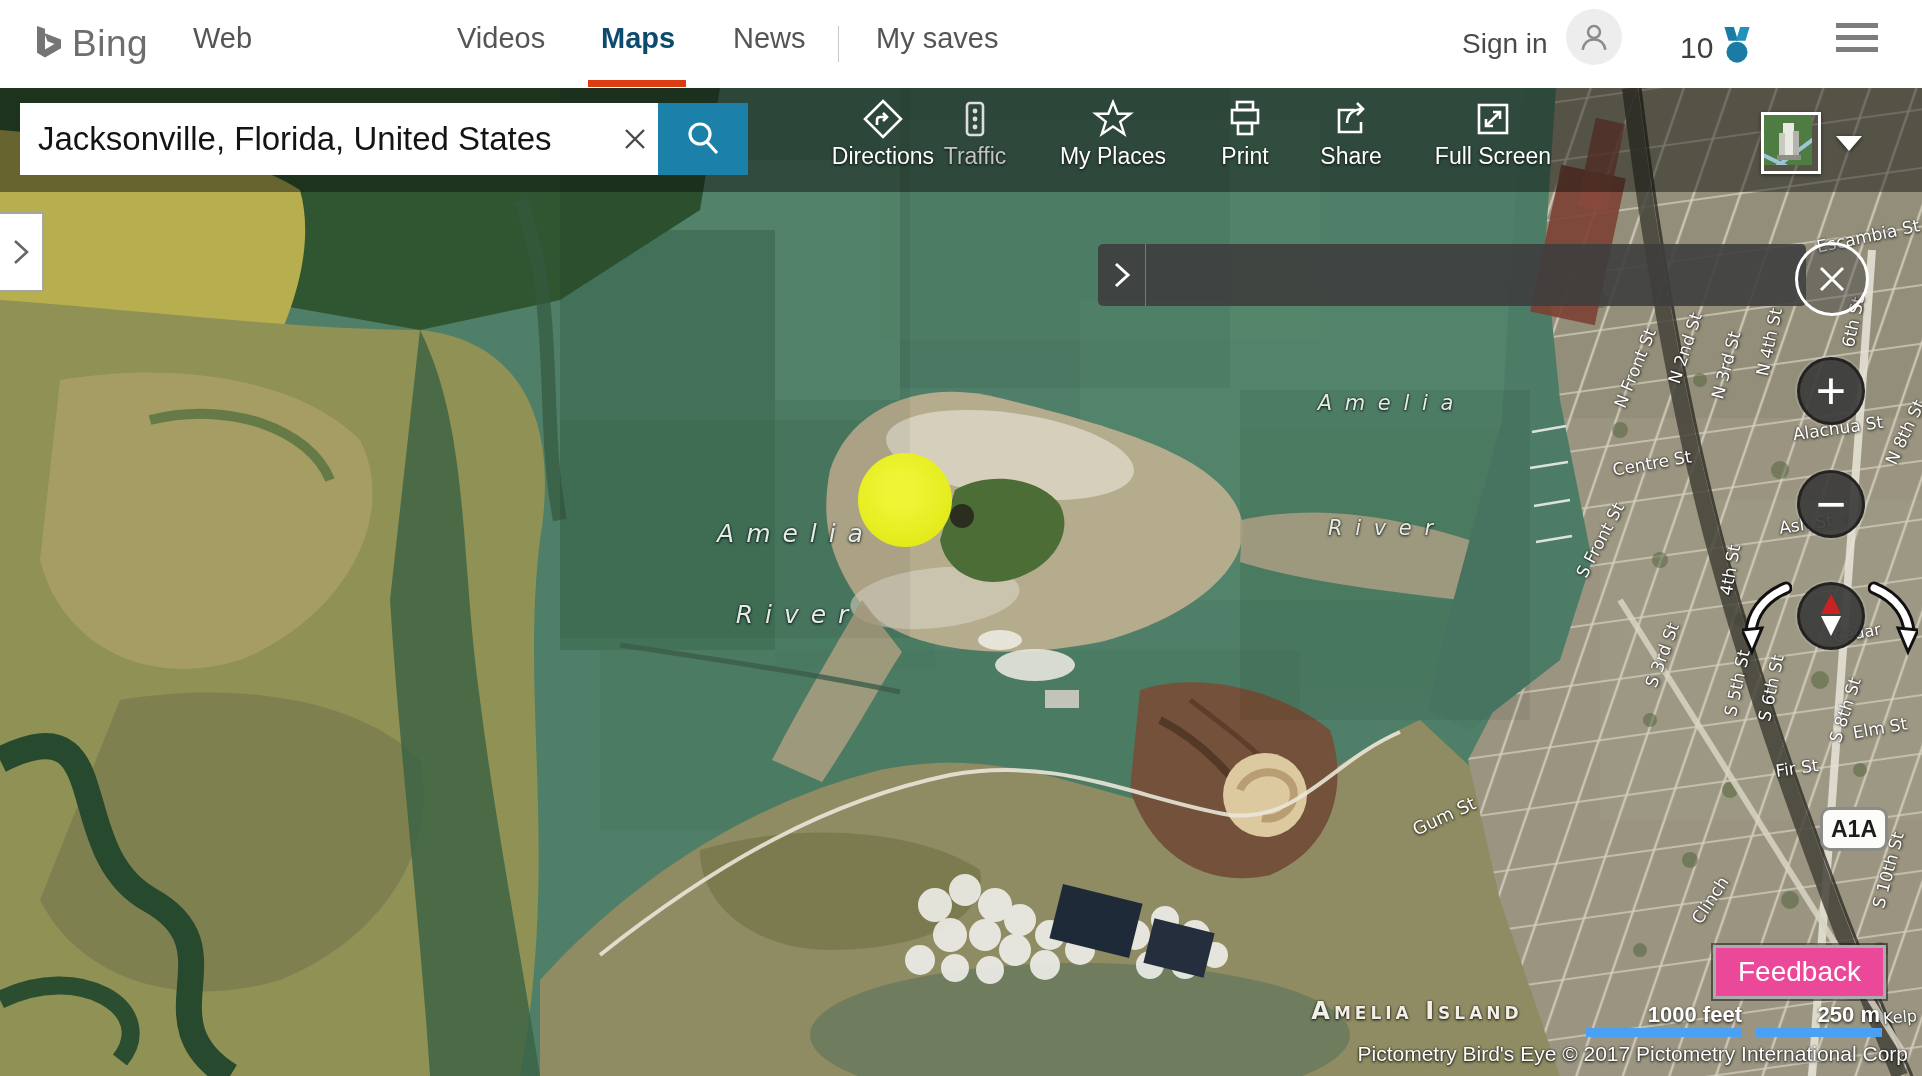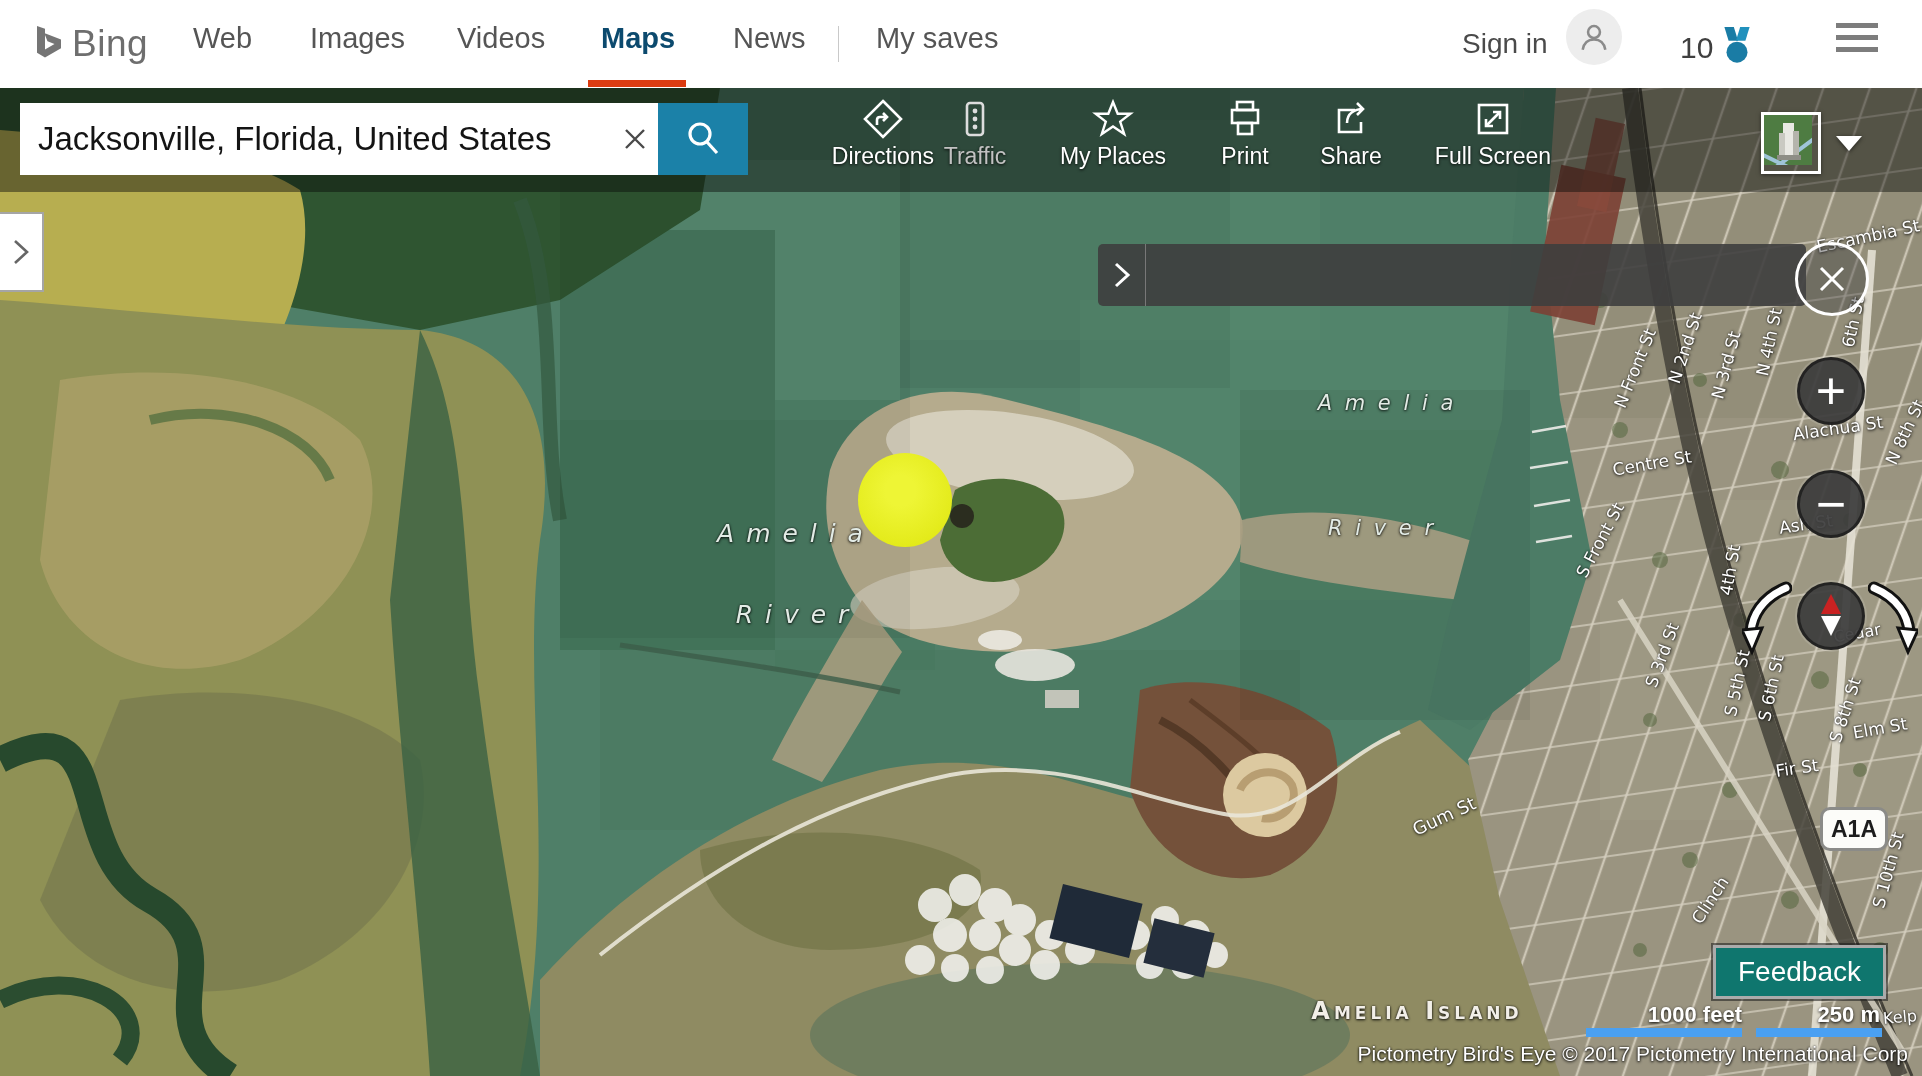--- a/index.html
+++ b/index.html
@@ -51,21 +51,21 @@
             display:flex;align-items:center;justify-content:center;font-size:30px;color:#666;cursor:pointer;z-index:30;}
   
   .ctrl{position:absolute;width:62px;height:62px;border-radius:50%;background:rgba(60,60,60,.93);
         border:3px solid rgba(10,10,10,.55);box-shadow:0 0 0 2px rgba(255,255,255,.12);z-index:30;
         color:#fff;display:flex;align-items:center;justify-content:center;cursor:pointer;
         font-size:52px;font-weight:300;line-height:0;}
   .rotator{position:absolute;z-index:29;cursor:pointer;}
   .badge{position:absolute;left:1820px;top:807px;width:62px;height:38px;background:#fcfcf9;border:3px solid #8b8b88;
          border-radius:10px;display:flex;align-items:center;justify-content:center;
          font-size:23px;font-weight:700;color:#1c1c1c;z-index:10;}
-  .feedback{position:absolute;left:1713px;top:945px;width:167px;height:48px;background:#0f766e;border:3px solid #ababab;
+  .feedback{position:absolute;left:1713px;top:945px;width:167px;height:48px;background:#ec4899;border:3px solid #ababab;
             box-shadow:0 0 0 2px rgba(25,25,25,.55);color:#fff;font-size:28px;display:flex;align-items:center;
             justify-content:center;cursor:pointer;z-index:30;}
   .scale-lbl{position:absolute;color:#fff;font-size:22px;font-weight:700;text-shadow:0 1px 3px rgba(0,0,0,.95);z-index:30;}
   .scale-bar{position:absolute;height:9px;background:#4aa0f2;z-index:30;}
   .attribution{position:absolute;right:14px;top:1042px;color:#fff;font-size:21px;
                text-shadow:0 1px 3px rgba(0,0,0,.95),0 0 2px rgba(0,0,0,.8);z-index:30;padding-left:12px;}
   
   .mlabel{position:absolute;color:#fff;font-family:"DejaVu Sans",sans-serif;white-space:nowrap;z-index:8;
           text-shadow:0 1px 3px rgba(0,0,0,.85),0 0 2px rgba(0,0,0,.65);
           transform:translate(-50%,-50%) rotate(var(--r,0deg));font-size:17px;}
@@ -385,21 +385,20 @@
 <div class="attribution">Pictometry Bird's Eye © 2017 Pictometry International Corp</div>
 
 <div class="topbar">
   <span style="position:absolute;left:28px;top:22px;cursor:pointer">
     <svg width="40" height="44" viewBox="0 0 40 44">
           <path d="M9 4 L17 6.8 V27.5 L26.5 22 L19.5 19.3 L16.2 11 L33 17.5 V26.2 L17 35.5 L9 30.8 Z" fill="#757575"></path>
         </svg>
   </span>
   <span class="bing-word">Bing</span>
   <span class="nav-item" style="left:193px">Web</span>
-  <span class="nav-item" style="left:310px">Images</span>
   <span class="nav-item" style="left:457px">Videos</span>
   <span class="nav-item active" style="left:601px">Maps</span>
   <span class="maps-underline"></span>
   <span class="nav-item" style="left:733px">News</span>
   <span style="position:absolute;left:838px;top:26px;width:1px;height:36px;background:#c9c9c9"></span>
   <span class="nav-item" style="left:876px">My saves</span>
   <span class="signin">Sign in</span>
   <span class="avatar">
     <svg width="34" height="34" viewBox="0 0 24 24">
           <circle cx="12" cy="8.5" r="4.2" stroke="#8b8b8b" stroke-width="1.8" fill="none"></circle>

